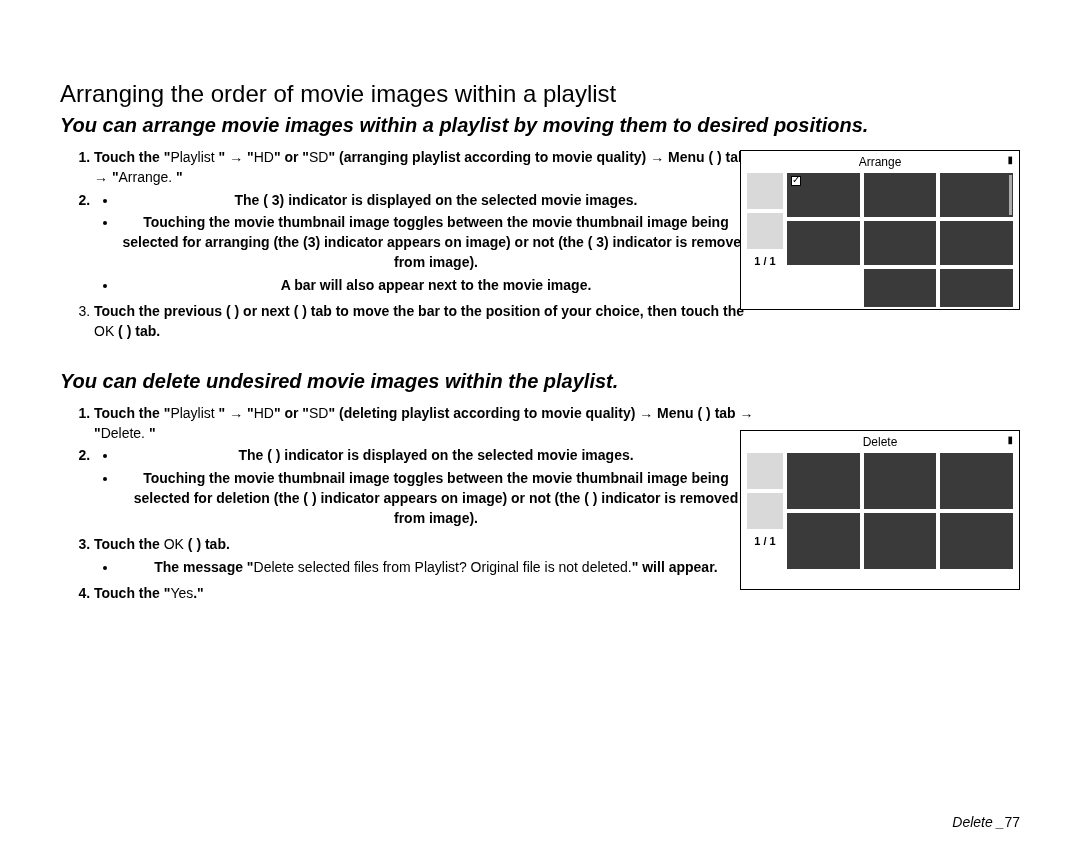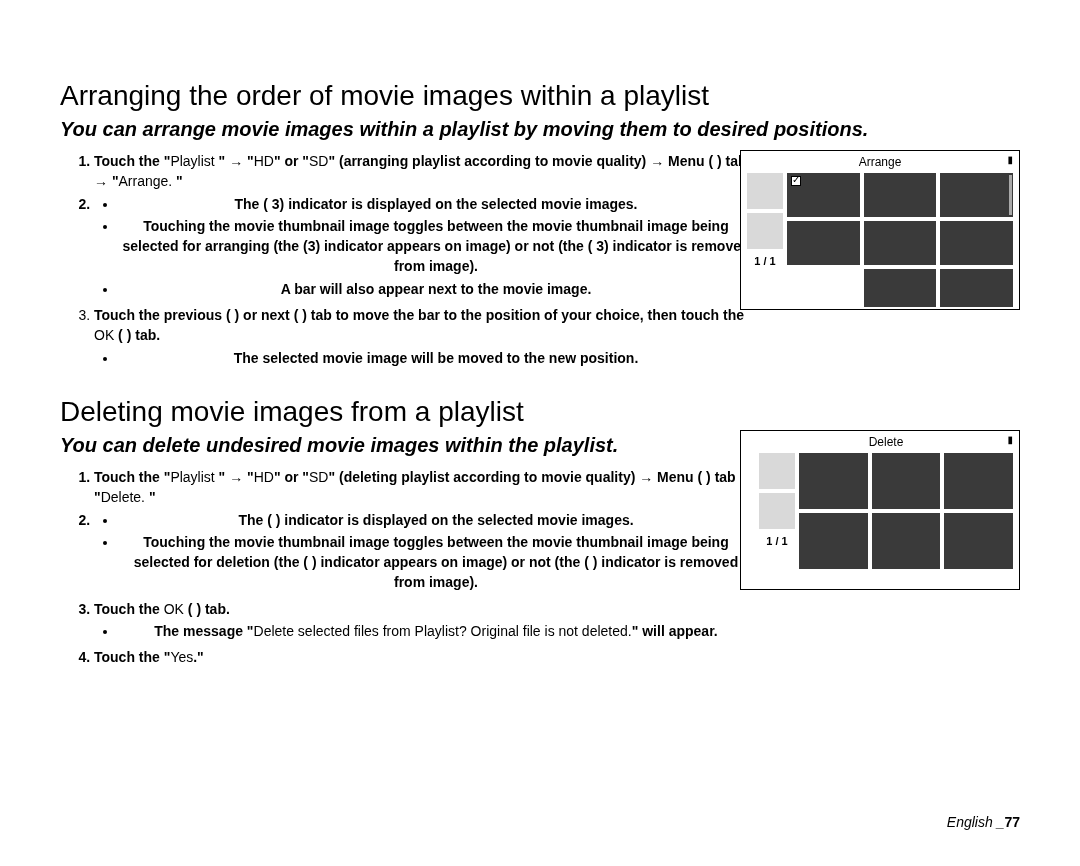--- a/index.html
+++ b/index.html
@@ -13,21 +13,21 @@
     position: relative;
   }
   .page {
     padding: 80px 60px 40px 60px;
     box-sizing: border-box;
     width: 100%;
     height: 100%;
     position: relative;
   }
   h2.section-title {
-    font-size: 28px;
+    font-size: 24px;
     font-weight: 400;
     margin: 0 0 6px 0;
   }
   p.intro {
     font-size: 20px;
     font-weight: bold;
     margin: 0 0 10px 0;
     font-style: italic;
   }
   ol.steps {
@@ -62,33 +62,33 @@
   .section-gap {
     height: 4px;
   }
   .footer {
     position: absolute;
     right: 60px;
     bottom: 36px;
     font-size: 14px;
     font-style: italic;
   }
-  .footer .pn { font-style: normal; font-weight: bold; margin-top: 9px; }
+  .footer .pn { font-style: normal; font-weight: normal; margin-top: 9px; }
 
   
   .screen {
     position: absolute;
     right: 60px;
     width: 280px;
     border: 1px solid #000;
     background: #fff;
     box-sizing: border-box;
   }
   .screen.screen1 { top: 150px; height: 160px; }
-  .screen.screen2 { top: 430px; height: 160px; padding-left: 12px; }
+  .screen.screen2 { top: 430px; height: 160px; }
   .screen-header {
     text-align: center;
     font-size: 12px;
     font-weight: normal;
     padding: 4px 0 2px 0;
     position: relative;
   }
   .screen-header .corner {
     position: absolute;
     right: 6px;
@@ -175,29 +175,25 @@
     </li>
     <li class="bold">
       <ul class="bullets">
         <li>The ( 3) indicator is displayed on the selected movie images.</li>
         <li>Touching the movie thumbnail image toggles between the movie thumbnail image being selected for arranging (the (3) indicator appears on image) or not (the ( 3) indicator is removed from image).</li>
         <li>A bar will also appear next to the movie image.</li>
       </ul>
     </li>
     <li style="font-weight:normal;">
       <b><span>Touch the previous (     ) or next (     ) tab to move the bar to the position of your choice, then touch the </span></b><span class="norm">OK</span><b><span> (     ) tab.</span></b>
-      <ul class="bullets">
-        <li>The selected movie image will be moved to the new position.</li>
-      </ul>
     </li>
   </ol>
 
   <div class="section-gap"></div>
 
-  <h2 class="section-title">Deleting movie images from a playlist</h2>
   <p class="intro">You can delete undesired movie images within the playlist.</p>
   <ol class="steps">
     <li class="bold">
       <span>Touch the "</span><span class="norm">Playlist</span><span> " → "</span><span class="norm">HD</span><span>" or "</span><span class="norm">SD</span><span>" (deleting playlist according to movie quality) → Menu (     ) tab → "</span><span class="norm">Delete.</span><span> "</span>
     </li>
     <li class="bold">
       <ul class="bullets">
         <li>The (     ) indicator is displayed on the selected movie images.</li>
         <li>Touching the movie thumbnail image toggles between the movie thumbnail image being selected for deletion (the (  ) indicator appears on image) or not (the (     ) indicator is removed from image).</li>
       </ul>
@@ -260,16 +256,16 @@
         <div class="thumb"></div>
         <div class="thumb"></div>
         <div class="thumb"></div>
         <div class="thumb"></div>
         <div class="thumb"></div>
       </div>
     </div>
   </div>
 
   <div class="footer">
-    <span>English _</span><span class="pn">77</span>
+    <span>Delete _</span><span class="pn">77</span>
   </div>
 
 </div>
 
 </body></html>

